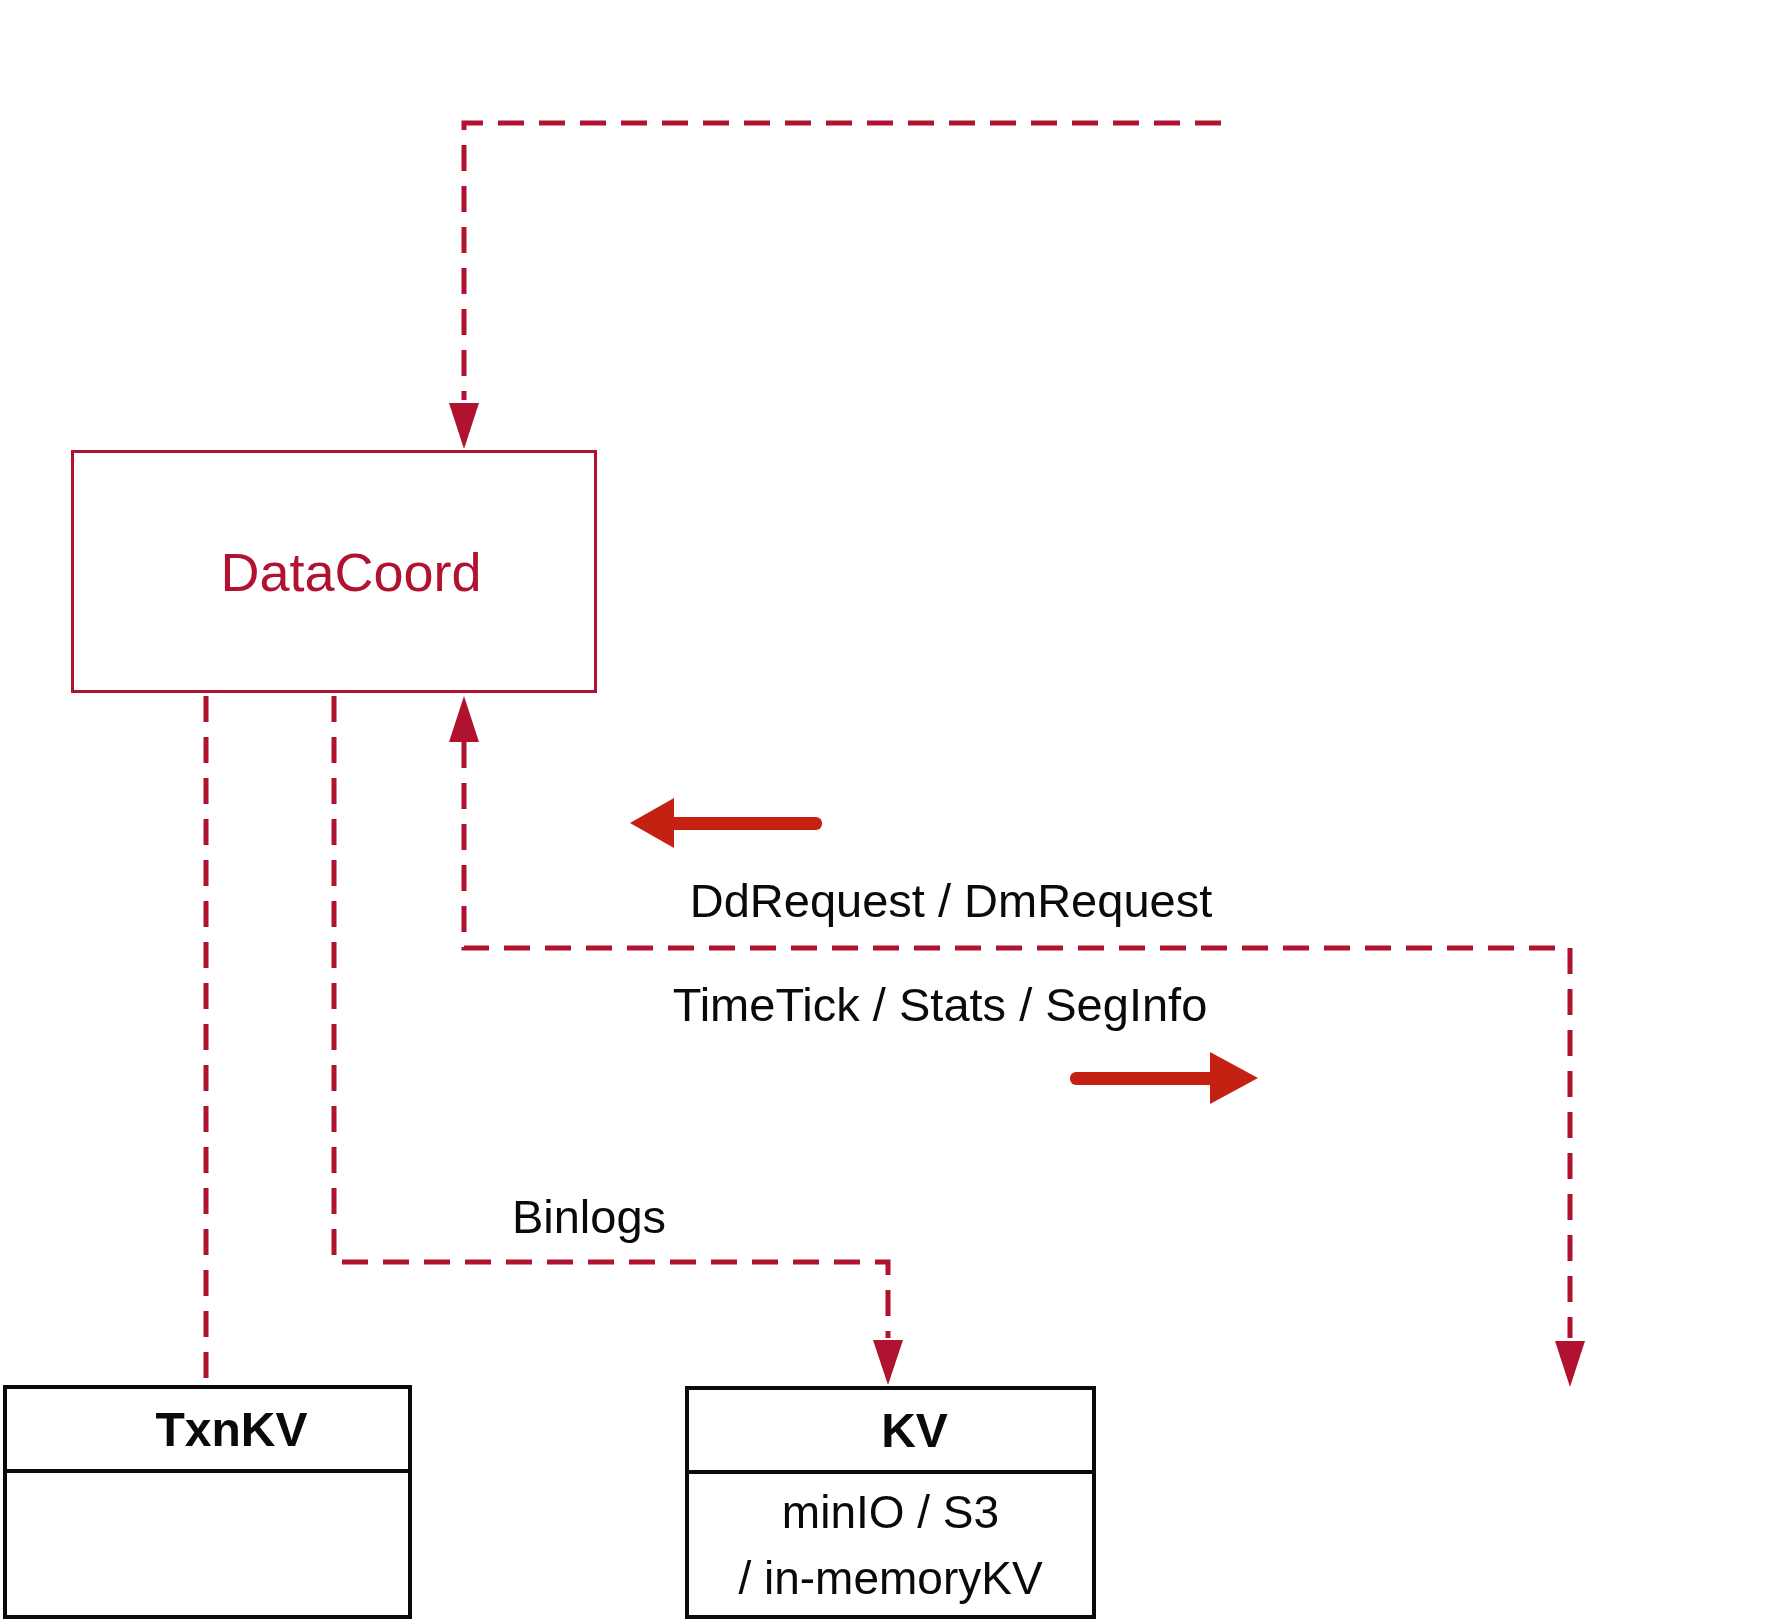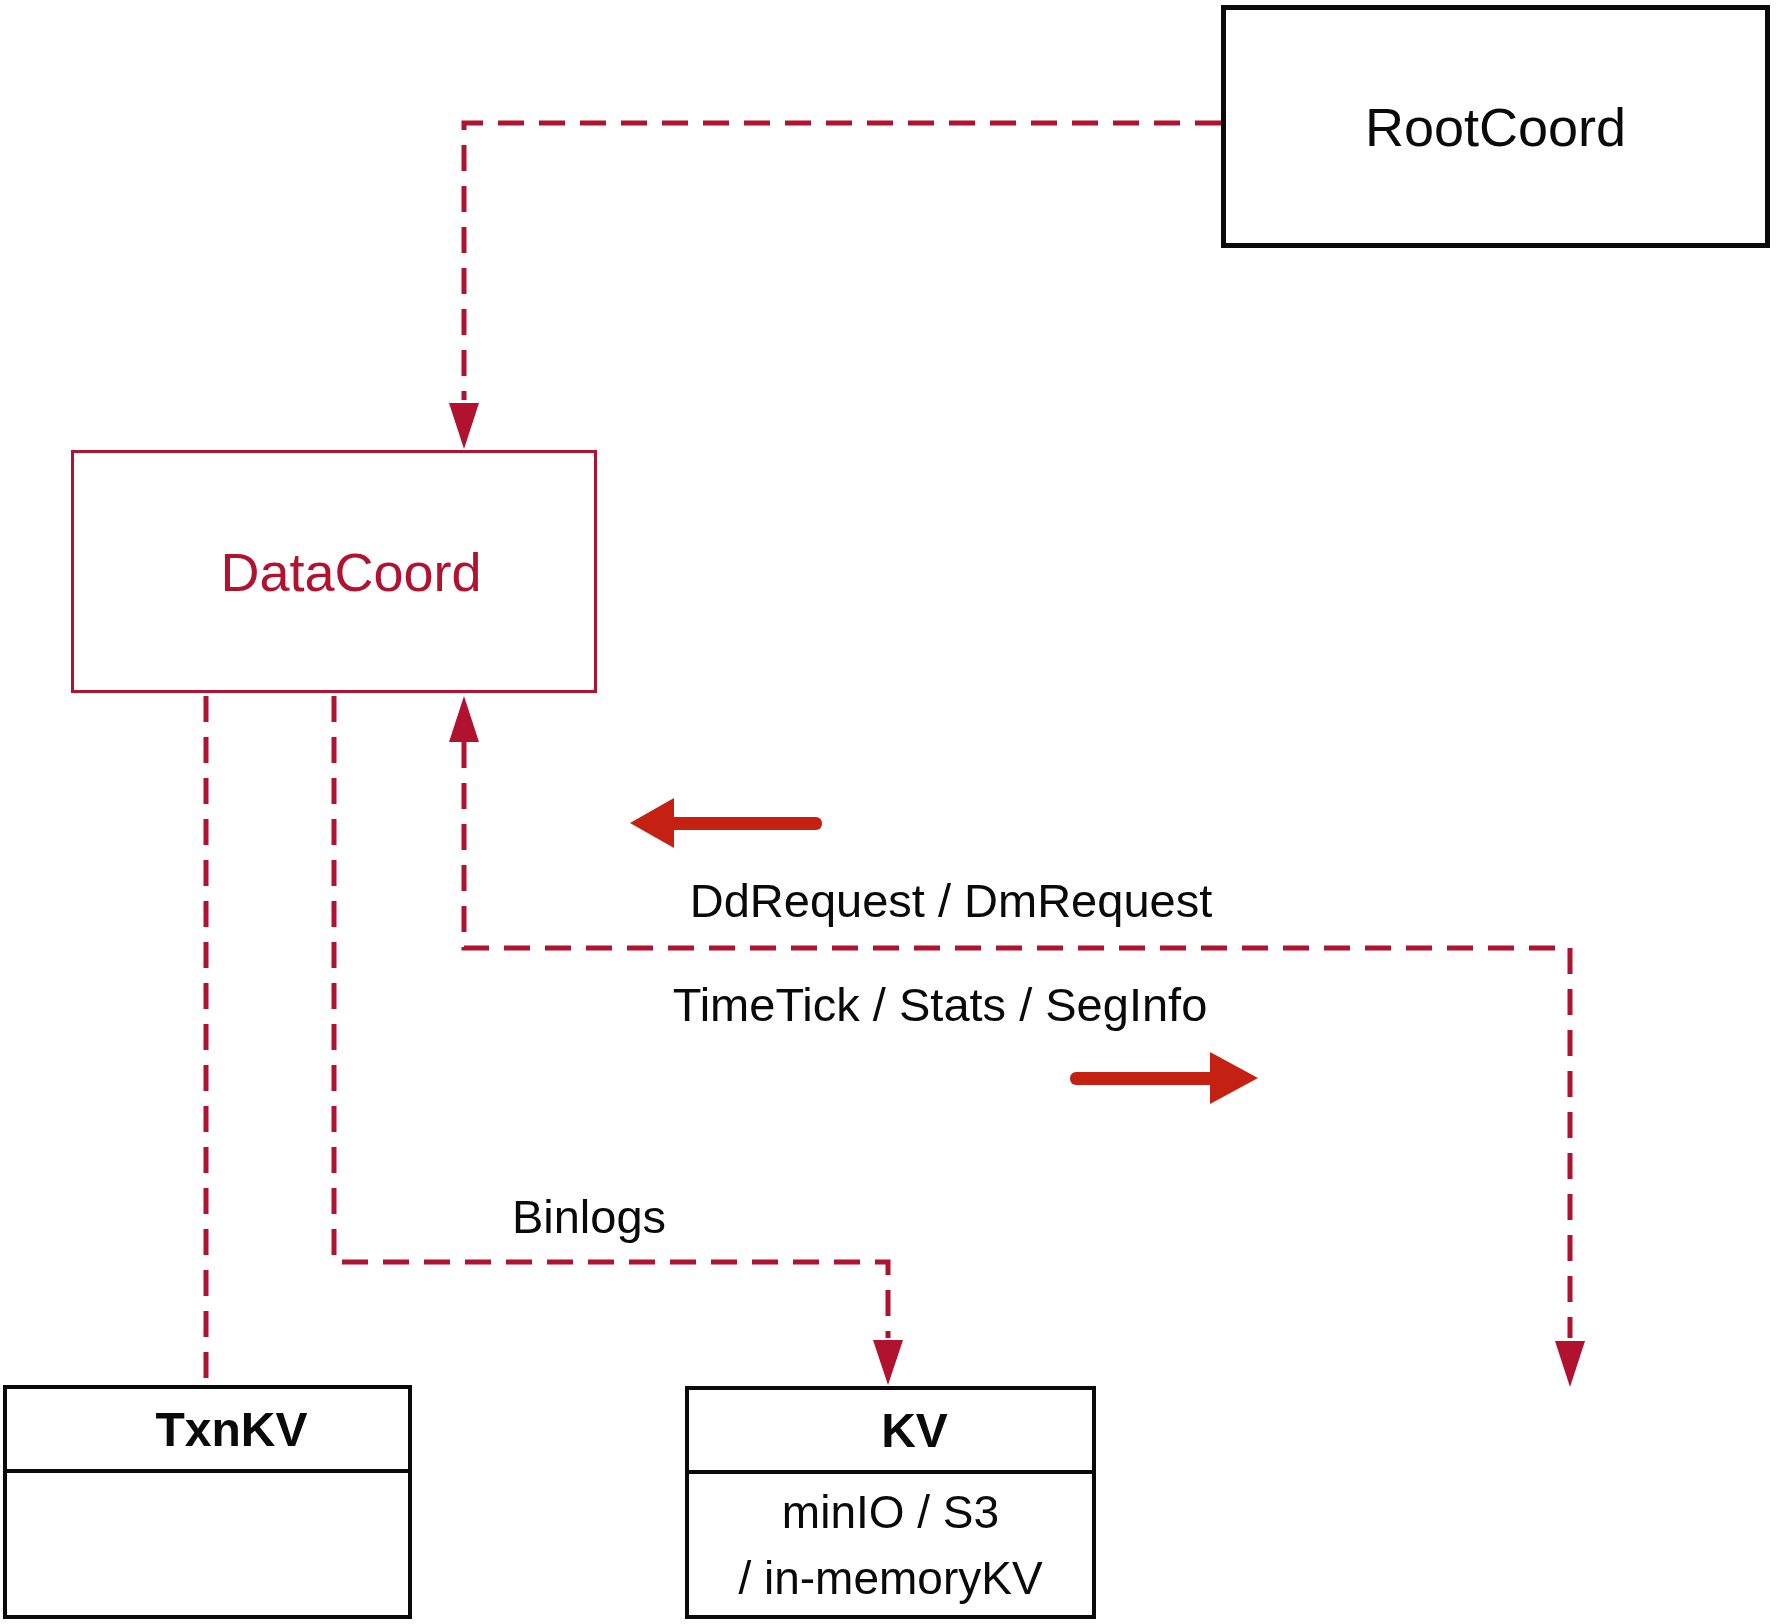--- a/index.html
+++ b/index.html
@@ -117,23 +117,20 @@
     <g fill="#c52113">
       <rect x="668" y="817" width="154" height="13" rx="6"></rect>
       <polygon points="630,823 674,798 674,848"></polygon>
     </g>
     <g fill="#c52113">
       <rect x="1070" y="1072" width="146" height="13" rx="6"></rect>
       <polygon points="1258,1078 1210,1052 1210,1104"></polygon>
     </g>
   </svg>
 
-  <div class="node rootcoord">
-    <span>RootCoord</span>
-  </div>
 
   <div class="node datacoord">
     <span>DataCoord</span>
   </div>
 
   <div class="store txnkv">
     <div class="hdr">TxnKV</div>
   </div>
 
   <div class="store kv">

